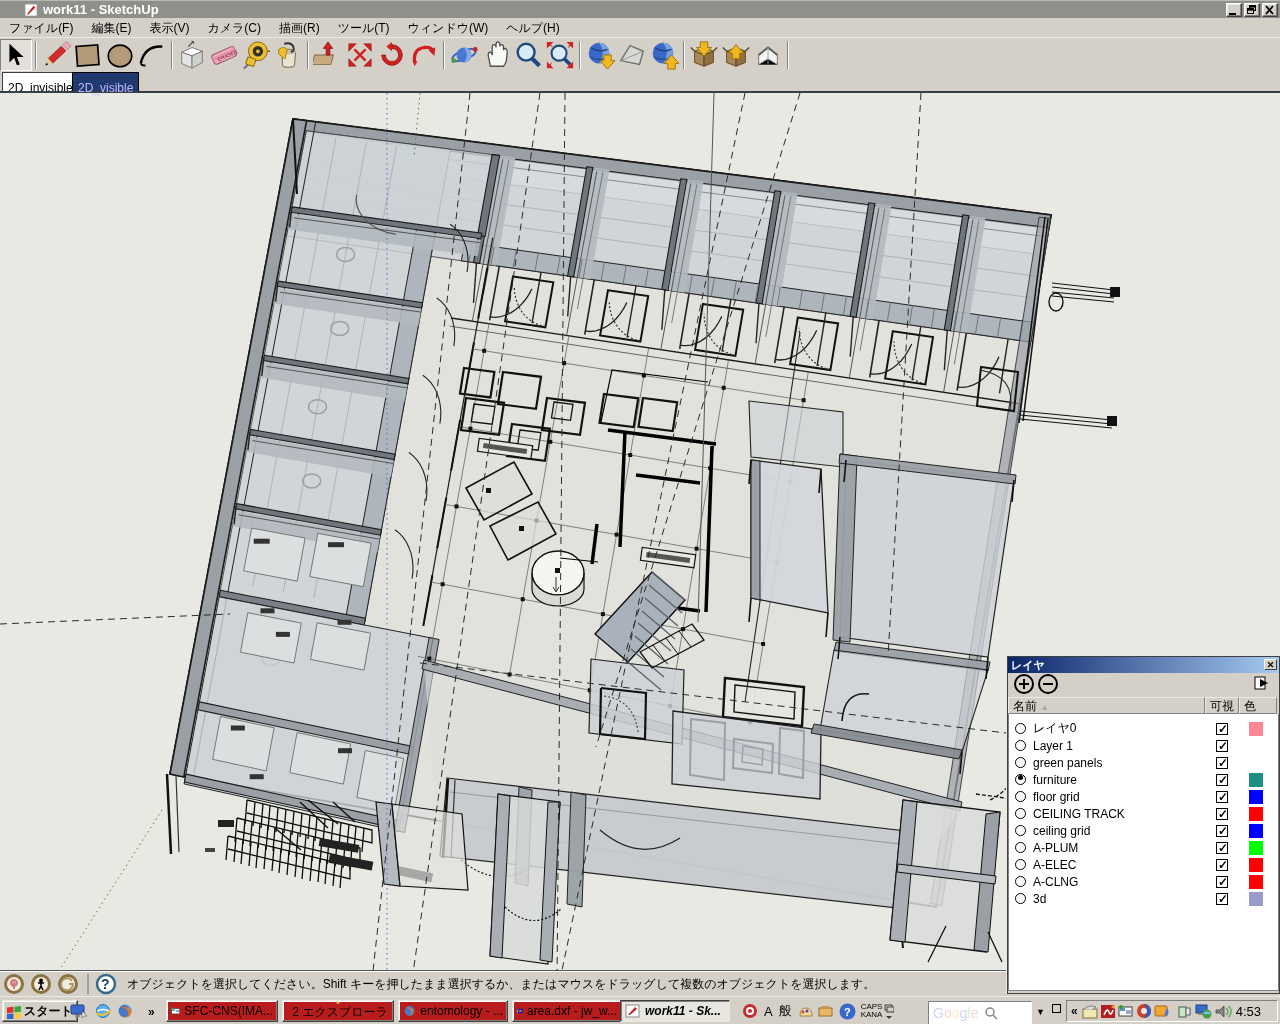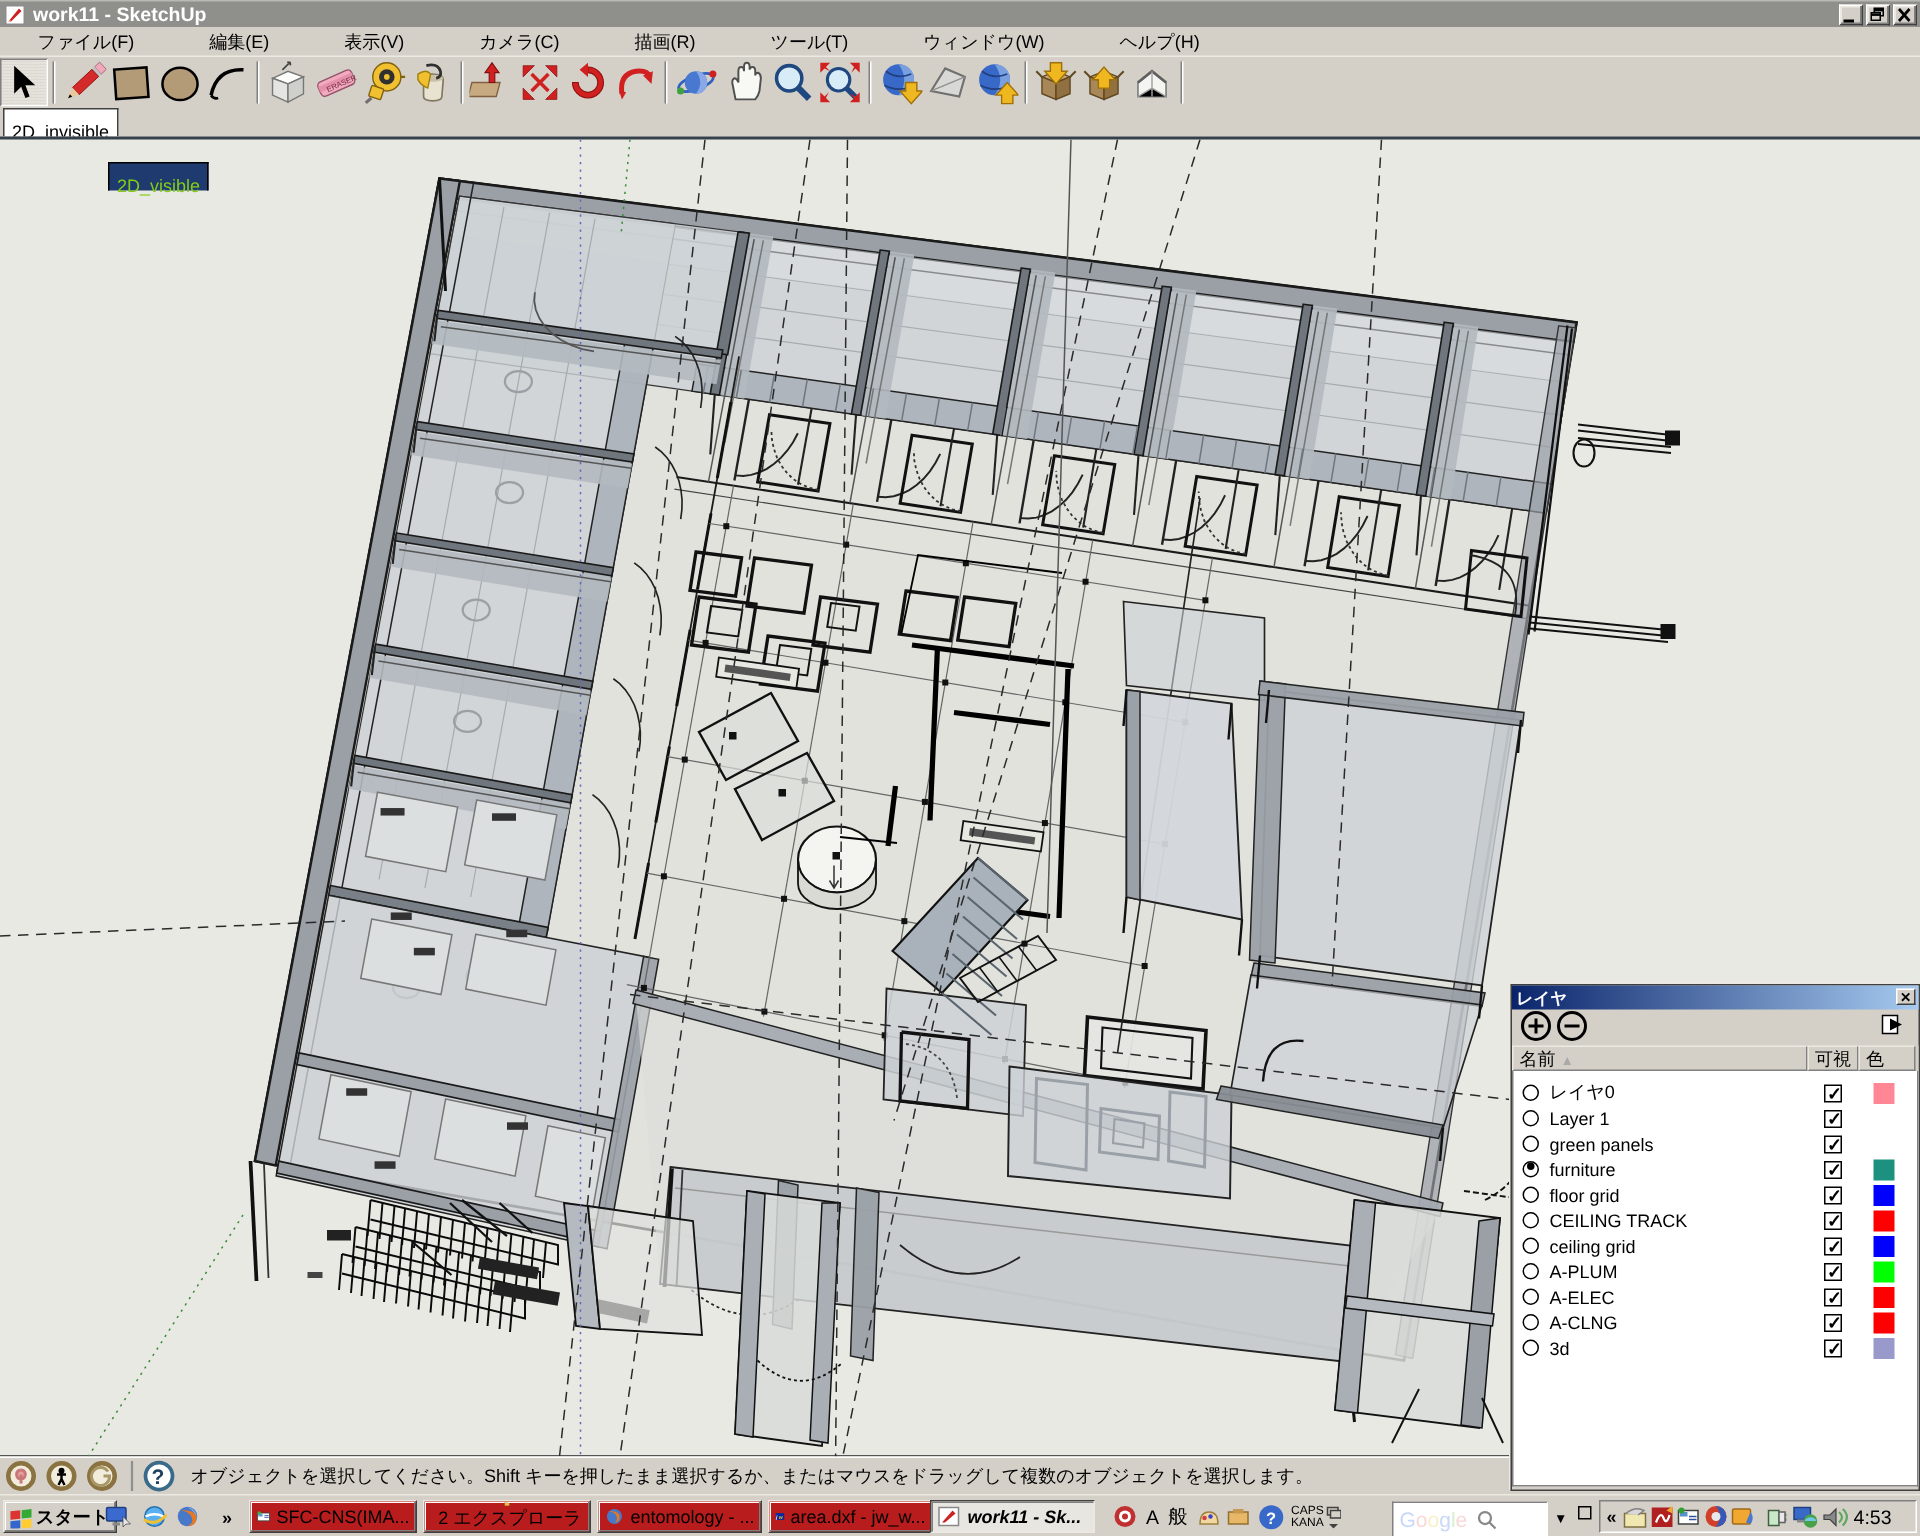--- a/index.html
+++ b/index.html
@@ -1,35 +1,35 @@
 <!DOCTYPE html>
 <html><head><meta charset="utf-8">
 <style>
 * { margin:0; padding:0; box-sizing:border-box; }
 html,body { width:1280px; height:1024px; overflow:hidden; }
 body { font-family:"Liberation Sans", sans-serif; background:#D4D0C8; }
 #screen { position:relative; width:1280px; height:1024px; background:#D4D0C8; }
 
-#titlebar { position:absolute; left:0; top:0; width:1280px; height:18px; background:#8f8f8c; border-top:1px solid #b8b8b4; display:flex; align-items:center; }
+#titlebar { position:absolute; left:0; top:0; width:1280px; height:18px; background:#8f8f8c; border-top:1px solid #b8b8b4; display:flex; align-items:center;padding-left:21px; }
 #titlebar .ticon { width:14px; height:14px; margin-left:3px; }
 #titlebar .ttext { color:#fff; font-weight:bold; font-size:13px; margin-left:5px; letter-spacing:0px; }
 .tbtns { position:absolute; right:2px; top:2px; display:flex; gap:2px; }
 .tbtn { width:16px; height:14px; background:#D4D0C8; border:1px solid; border-color:#fff #404040 #404040 #fff; box-shadow:inset -1px -1px 0 #808080, inset 1px 1px 0 #ece9e2; font-size:9px; text-align:center; line-height:12px; font-weight:bold; color:#000; }
 
 #menubar { position:absolute; left:0; top:19px; width:1280px; height:18px; background:#D4D0C8; font-size:12px; display:flex; align-items:center; }
-#menubar span { padding:0 25px; }
+#menubar span { padding:0 9px; }
 
 #toolbar { position:absolute; left:0; top:37px; width:1280px; height:34px; background:#D4D0C8; border-top:1px solid #ece9e2; display:flex; align-items:center; }
 .tsep { width:2px; height:28px; margin:0 3px; border-left:1px solid #808080; border-right:1px solid #fff; }
 .tool { width:32px; height:32px; display:flex; align-items:center; justify-content:center; }
 .tool.pressed { border:1px solid; border-color:#808080 #fff #fff #808080; background-image:repeating-conic-gradient(#e8e6e0 0% 25%, #dcd9d2 0% 50%); background-size:2px 2px; }
 
 #tabrow { position:absolute; left:0; top:71px; width:1280px; height:20px; background:#D4D0C8; }
 .tab { position:absolute; top:1px; height:19px; font-size:12px; padding:8px 5px 0 5px; border:1px solid #404040; border-bottom:none; background:#fff; color:#000; }
-.tab.active { background:#1e3a6e; color:#84cc16; border-color:#000; z-index:2;margin-top:36px; }
+.tab.active { background:#1e3a6e; color:#c4b5fd; border-color:#000; z-index:2; }
 
 #canvas { position:absolute; left:0; top:91px; width:1280px; height:880px; background:#e9e9e4; border-top:2px solid #36404a; border-bottom:1px solid #555; }
 
 #statusbar { position:absolute; left:0; top:971px; width:1280px; height:25px; background:#D4D0C8; border-top:1px solid #fff; font-size:12px; display:flex; align-items:center; }
 
 #layers { position:absolute; left:1007px; top:656px; width:273px; height:338px; background:#D4D0C8; border:1px solid #404040; box-shadow:-1px -1px 0 #ece9e2; }
 #laytitle { height:16px; background:linear-gradient(to right,#0a246a,#a6caf0); color:#fff; font-size:11px; font-weight:bold; padding:1px 3px; position:relative; }
 #laytitle .x { position:absolute; right:2px; top:2px; width:13px; height:11px; background:#D4D0C8; border:1px solid; border-color:#fff #404040 #404040 #fff; color:#000; font-size:9px; line-height:10px; text-align:center; font-weight:bold; }
 #laytools { height:24px; position:relative; }
 #layhead { height:17px; display:flex; font-size:12px; background:#D4D0C8; }

